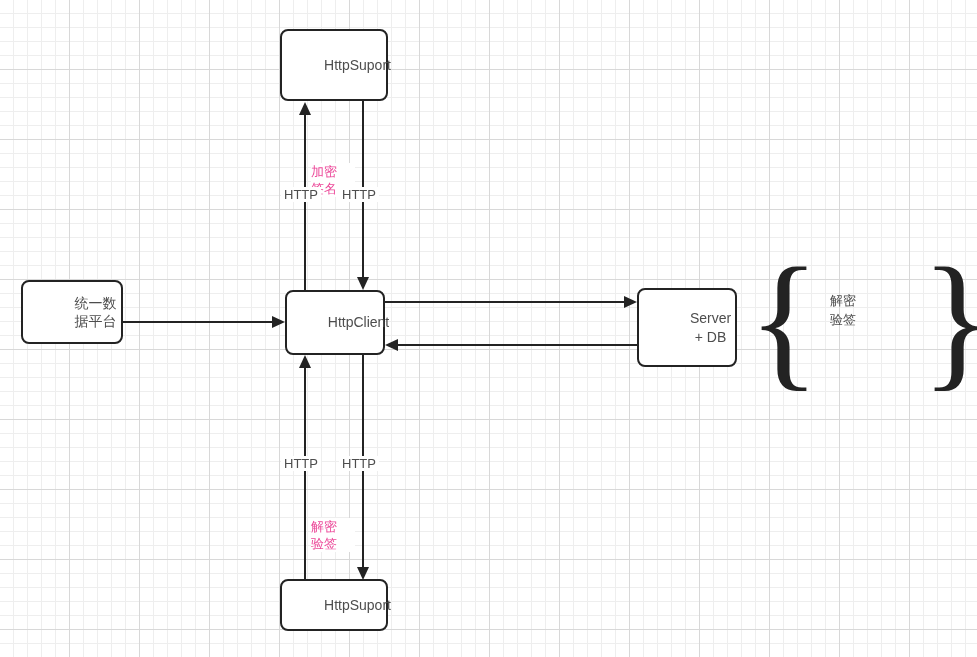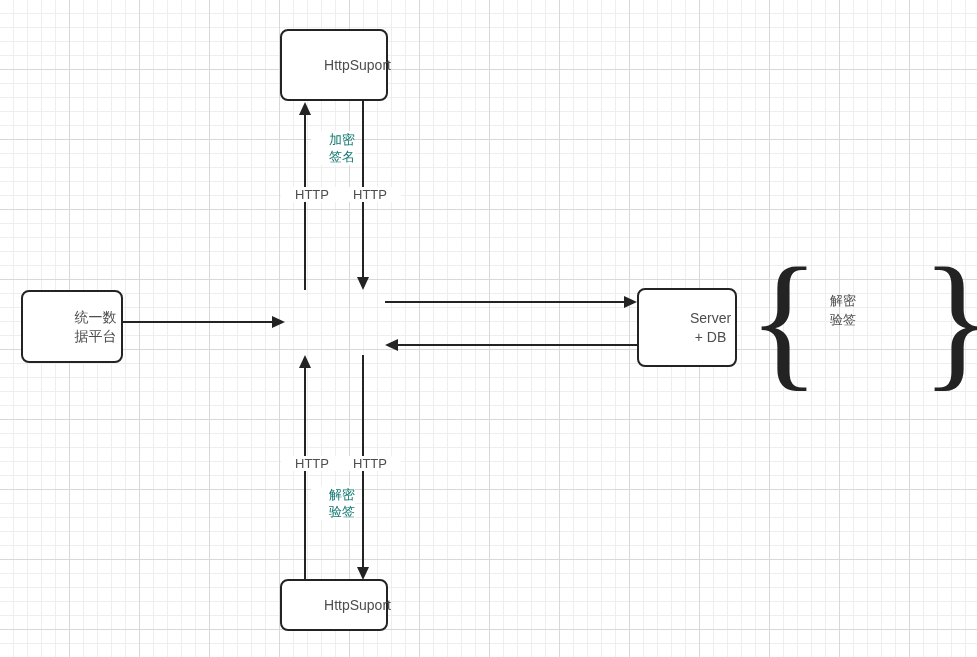--- a/index.html
+++ b/index.html
@@ -71,32 +71,33 @@
     border-top: 6px solid transparent;
     border-bottom: 6px solid transparent;
     border-right: 13px solid #232323;
   }
   .edge-label {
     position: absolute;
     background: #ffffff;
     color: #4d4d4d;
     font-size: 13px;
     line-height: 15px;
-    padding: 0 14px;
+    padding: 0 3px;
     white-space: nowrap;
     text-align: center;
   }
   .note-red {
     position: absolute;
-    color: #0f766e;
+    color: #ec4899;
     font-size: 13px;
     line-height: 17px;
-    text-align: right;
+    text-align: left;
     background: #ffffff;
     white-space: nowrap;
+    margin-top: 32px;
   }
   .brace {
     position: absolute;
     color: #232323;
     font-family: "Liberation Serif", serif;
     font-weight: 400;
     line-height: 1;
     user-select: none;
   }
   .brace-inner {
@@ -132,27 +133,30 @@
     <div>签名</div>
   </div>
 
   <div class="edge-label" style="left:281px; top:187px;">
     <span>HTTP</span>
   </div>
   <div class="edge-label" style="left:339px; top:187px;">
     <span>HTTP</span>
   </div>
 
-  <div class="node" style="left:21px; top:290px; width:102px; height:73px;">
+  <div class="node" style="left:21px; top:280px; width:102px; height:64px;">
     <span>统一数据平台</span>
   </div>
 
   <div class="edge edge-h" style="left:123px; top:321px; width:152px;"></div>
   <div class="arrow arrow-right" style="left:272px; top:316px;"></div>
 
+  <div class="node" style="left:285px; top:290px; width:100px; height:65px;">
+    <span>HttpClient</span>
+  </div>
 
   <div class="edge edge-h" style="left:385px; top:301px; width:239px;"></div>
   <div class="arrow arrow-right" style="left:624px; top:296px;"></div>
 
   <div class="edge edge-h" style="left:398px; top:344px; width:239px;"></div>
   <div class="arrow arrow-left" style="left:385px; top:339px;"></div>
 
   <div class="node" style="left:637px; top:288px; width:100px; height:79px;">
     <span>Server + DB</span>
   </div>

